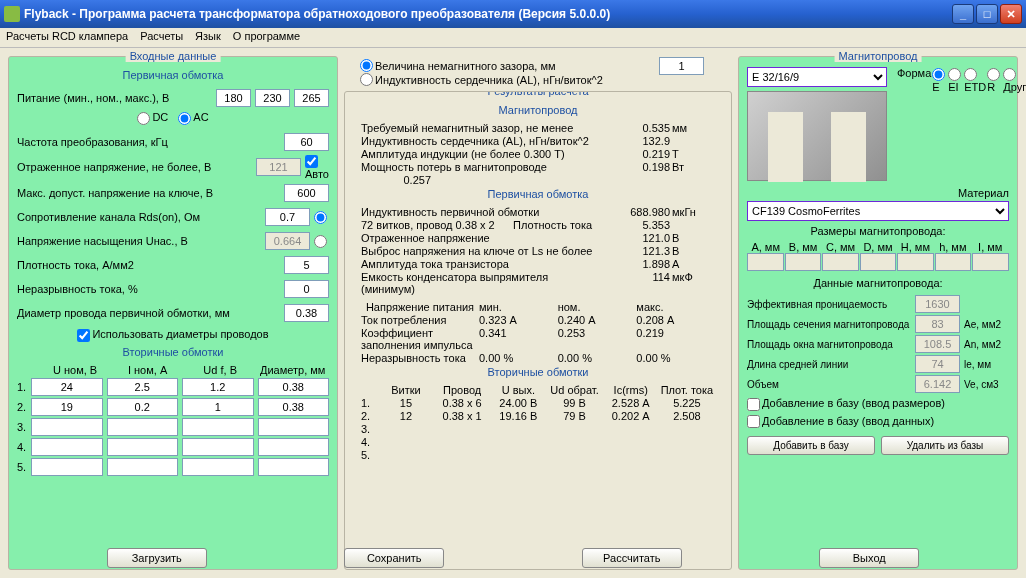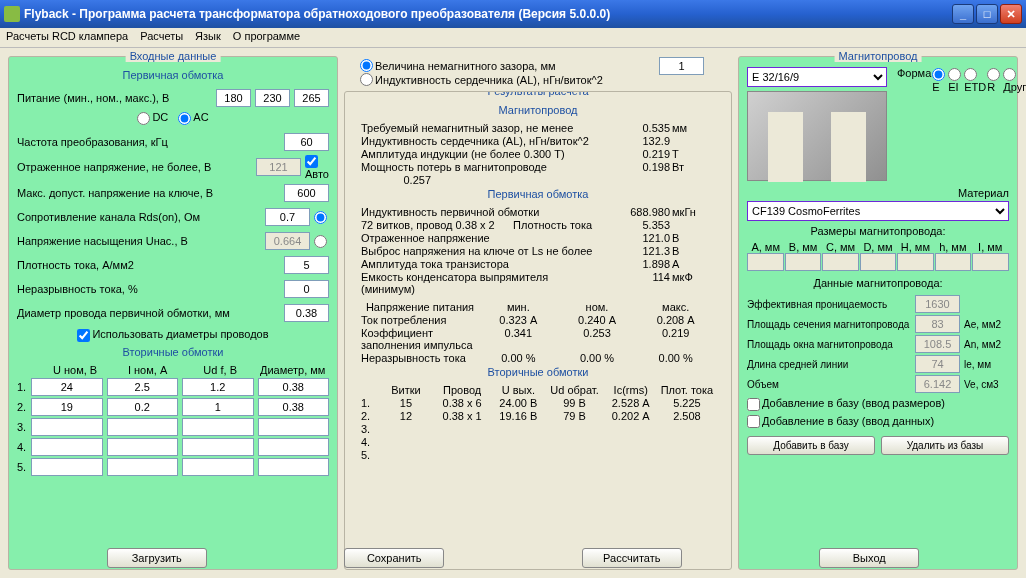--- a/index.html
+++ b/index.html
@@ -35,21 +35,21 @@
 .btn { border: 1px solid #888; background: linear-gradient(#fff,#e0e0d0); border-radius: 3px; padding: 3px 16px; cursor: pointer; min-width: 100px; text-align: center; }
 .radio-mid { display: flex; align-items: center; margin: 1px 0 1px 8px; }
 .gap-input { display: flex; justify-content: flex-end; padding-right: 20px; margin-top: -30px; margin-bottom: 10px; }
 .res-panel { border: 1px solid #b8b4a4; border-radius: 3px; position: relative; padding: 10px 8px 8px; margin-top: 4px; }
 .res-line { display: flex; margin: 1px 8px; }
 .res-line .lbl { flex: 1; }
 .res-line .val { width: 70px; text-align: right; }
 .res-line .unit { width: 45px; text-align: left; padding-left: 2px; }
 .res-tri { display: flex; margin: 1px 8px; }
 .res-tri .lbl { flex: 1.5; }
-.res-tri div.v { flex: 1; text-align: center; }
+.res-tri div.v { flex: 1; }
 .res-sec { display: flex; margin: 1px 8px; text-align: center; }
 .res-sec div { flex: 1; }
 .res-sec .idx { flex: 0.3; text-align: left; }
 select { border: 1px solid #6d28d9; background: #fff; height: 20px; font-size: 11px; width: 100%; }
 .core-img { width: 140px; height: 90px; background: linear-gradient(135deg,#d0d0d0,#909090); border: 1px solid #888; margin: 4px auto; display: block; position: relative; }
 .core-img::before, .core-img::after { content:""; position:absolute; background:#ece9d8; }
 .core-img::before { left:20px; top:20px; width:35px; height:70px; }
 .core-img::after { right:20px; top:20px; width:35px; height:70px; }
 .shape-col { display: flex; flex-direction: row; gap: 1px; margin-left: 6px; }
 .top-right { display: flex; gap: 4px; }

